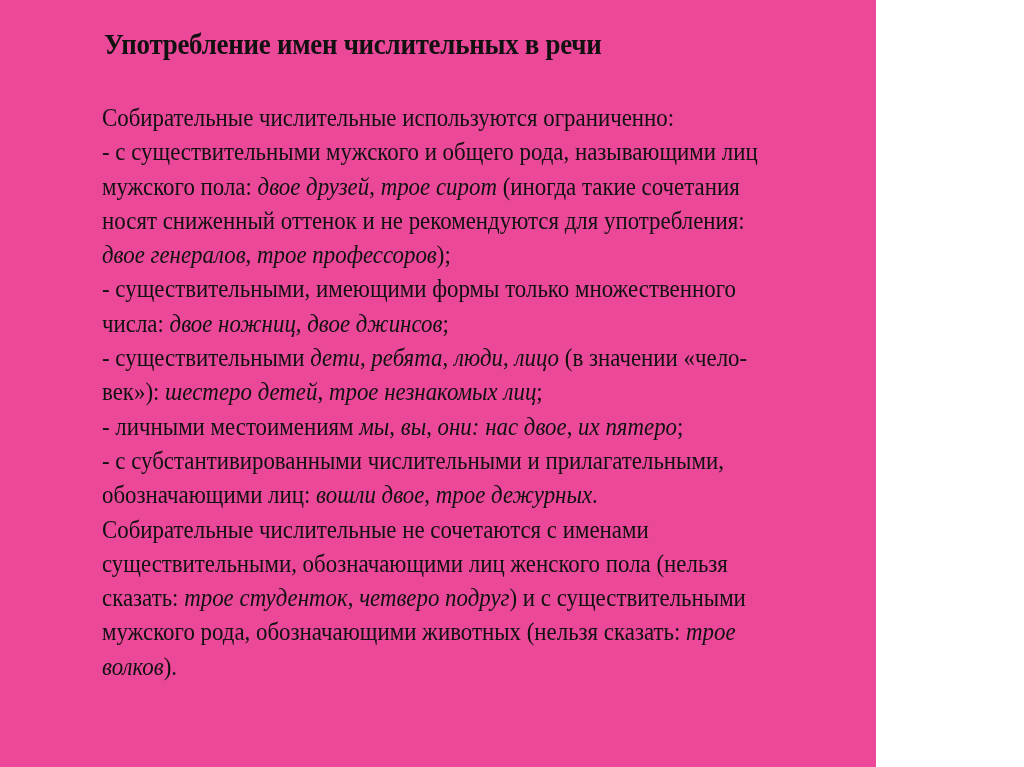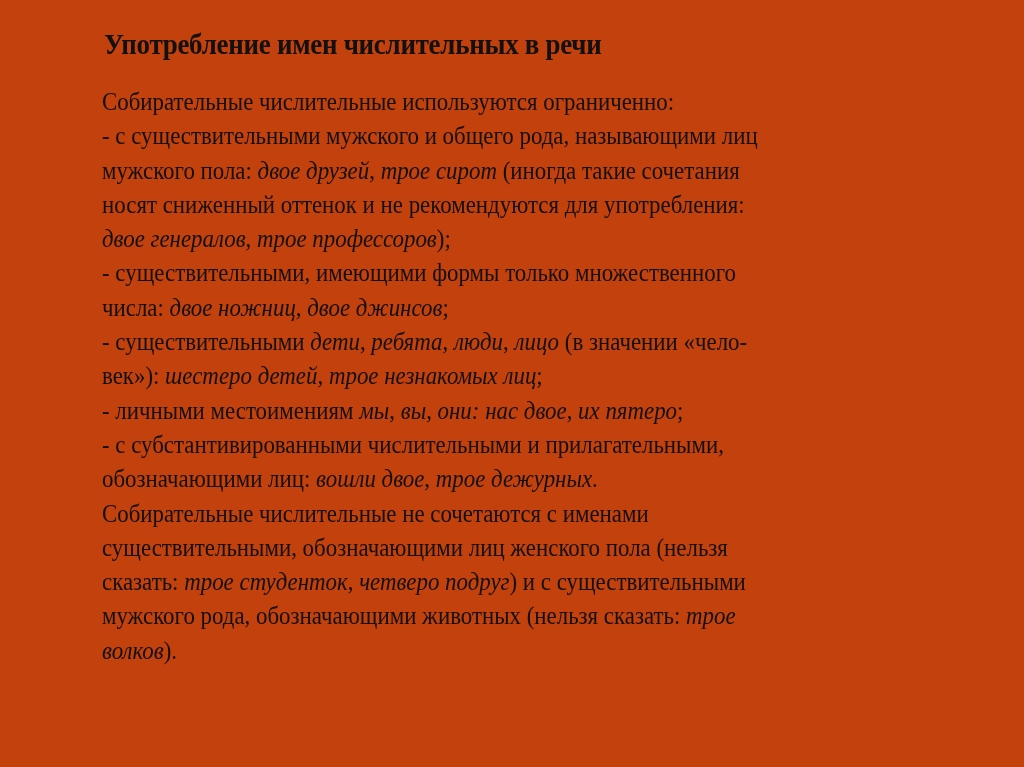--- a/index.html
+++ b/index.html
@@ -11,38 +11,38 @@
       width: 1024px;
       height: 767px;
       position: relative;
       overflow: hidden;
       font-family: "Liberation Serif", "DejaVu Serif", serif;
       color: #111111;
     }
     .slide {
       position: absolute;
       left: 0; top: 0;
-      width: 1024px; height: 767px;
-      background: #c2410c;
+      width: 876px; height: 767px;
+      background: #ec4899;
     }
     .title {
       position: absolute;
       left: 104px;
       top: 28px;
       font-size: 29px;
       font-weight: bold;
       letter-spacing: -0.3px;
       white-space: nowrap;
       transform: scaleX(0.93);
       transform-origin: left top;
     }
     .body {
       position: absolute;
       left: 102px;
-      top: 85px;
+      top: 101px;
       width: 900px;
     }
     .line {
       height: 34.3px;
       line-height: 34.3px;
       font-size: 26px;
       white-space: nowrap;
       transform: scaleX(0.88);
       transform-origin: left center;
     }

